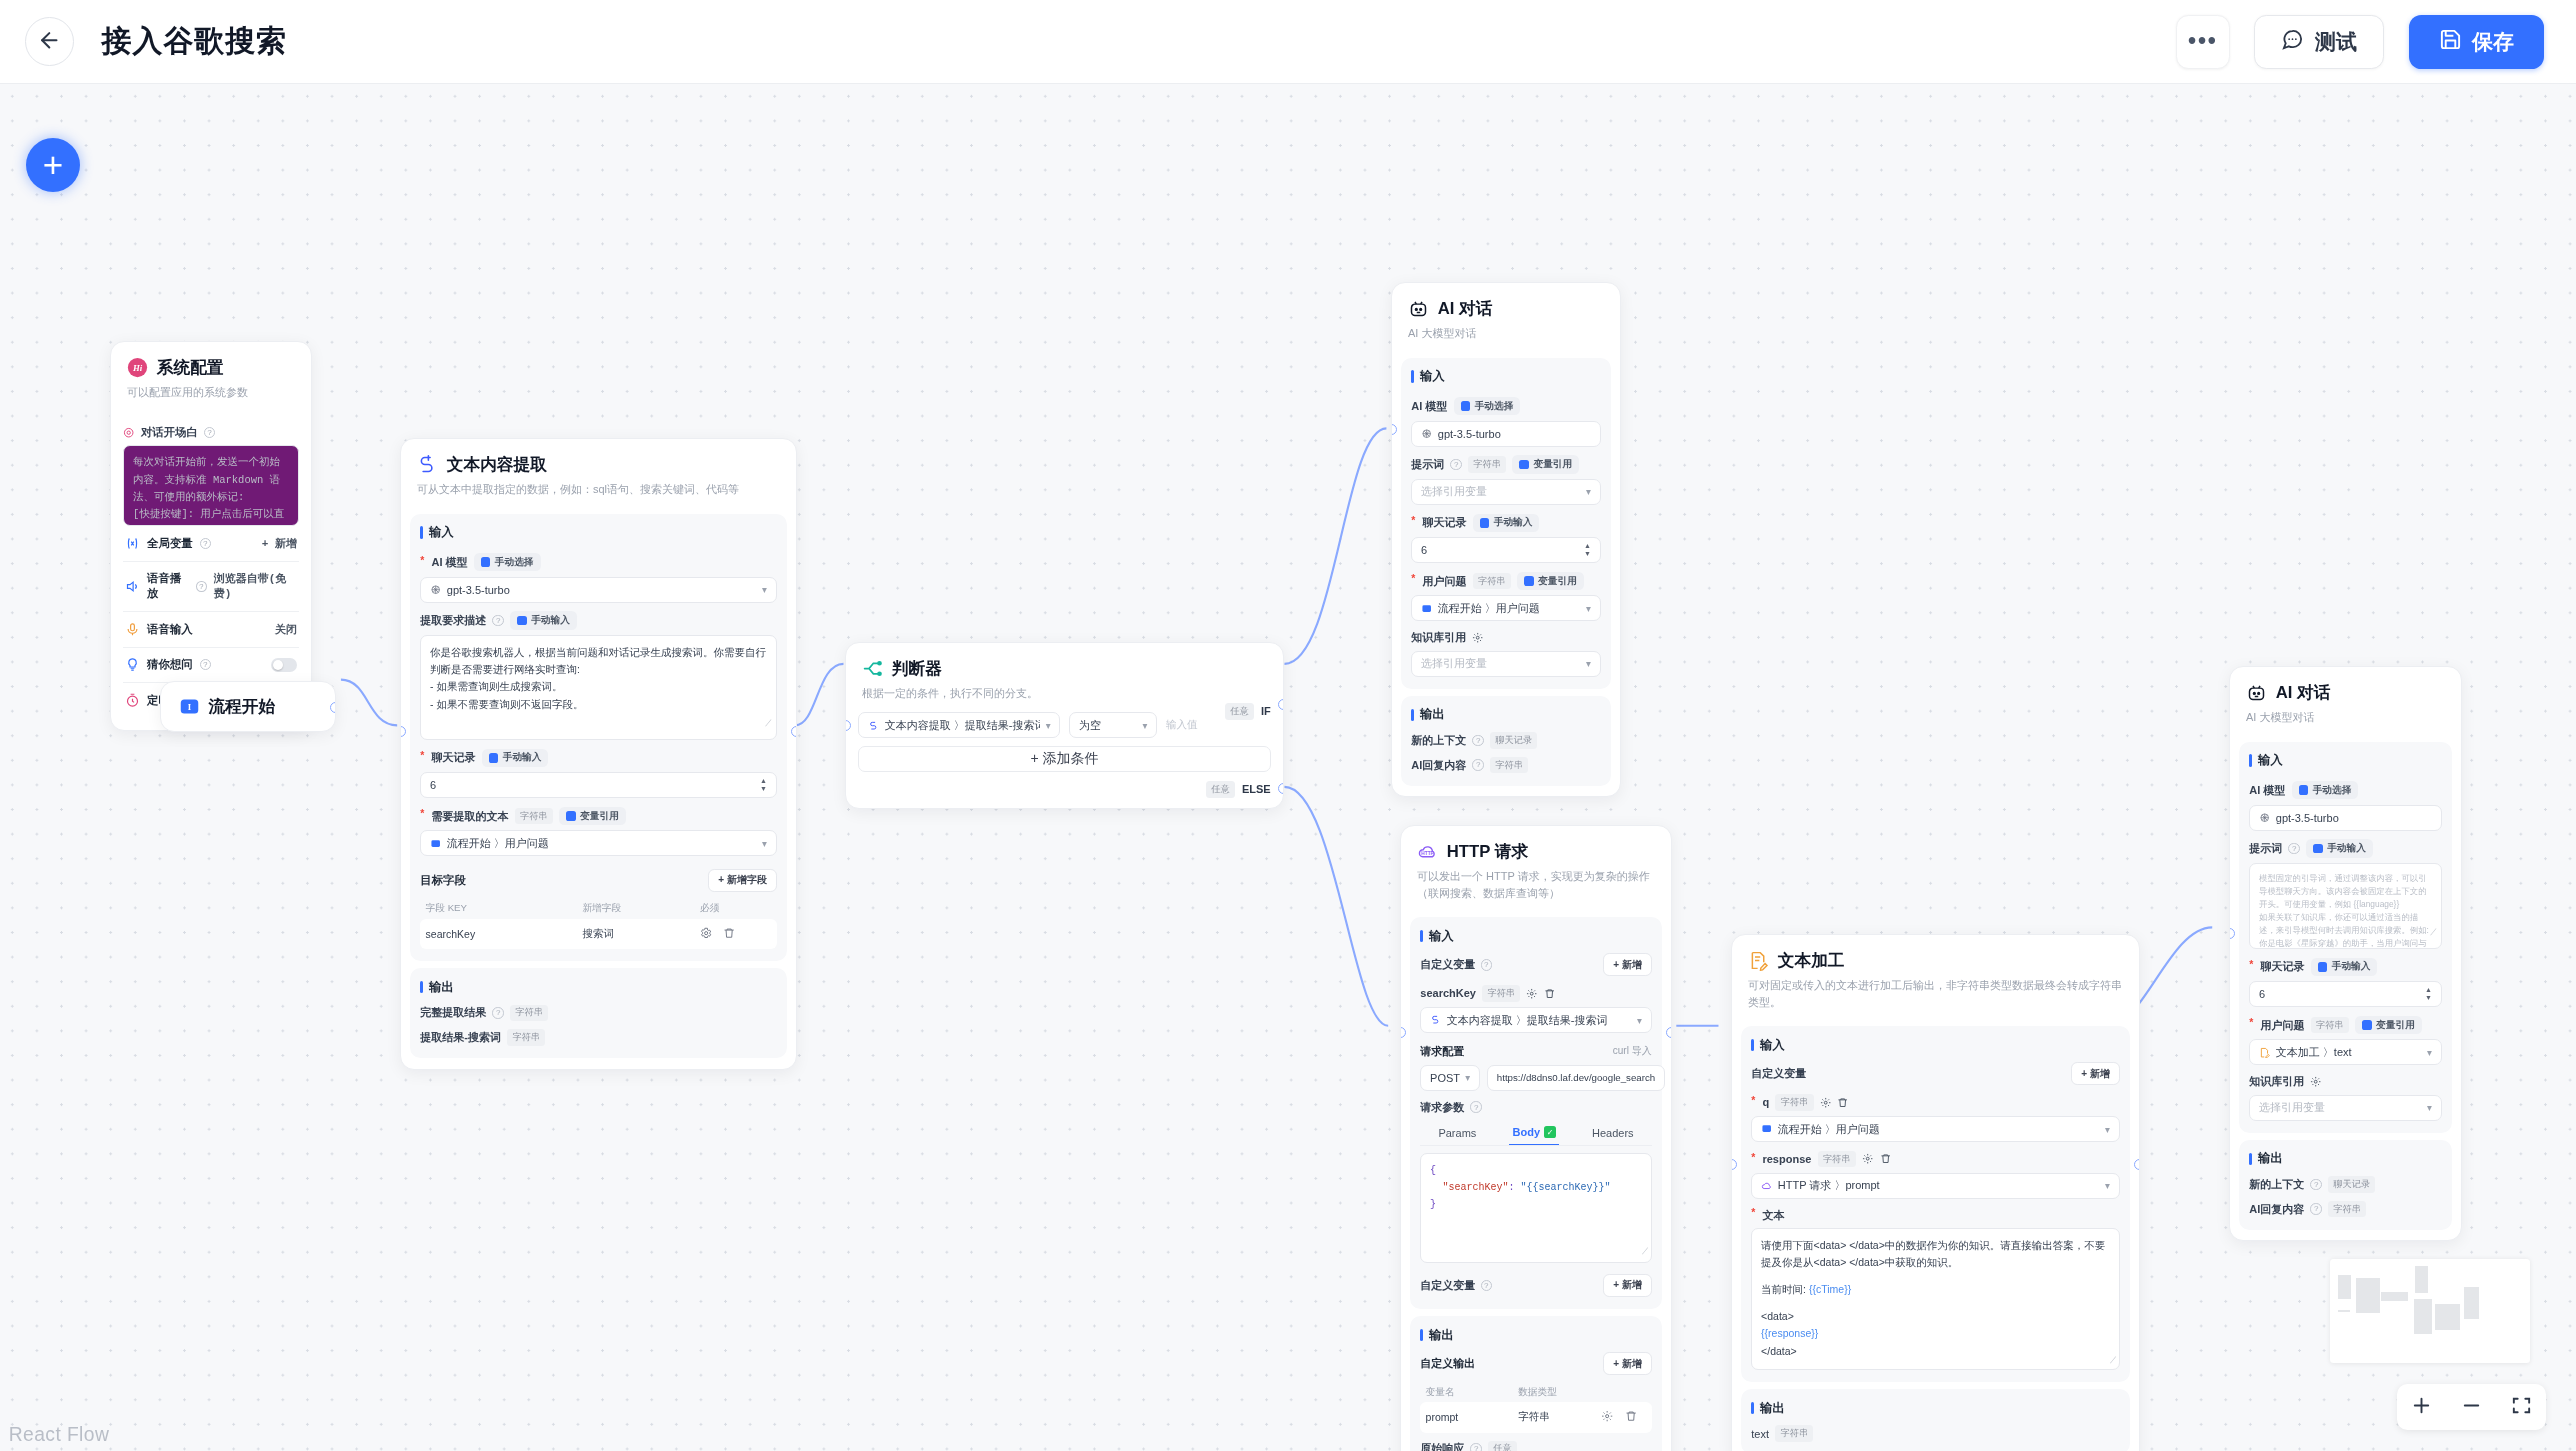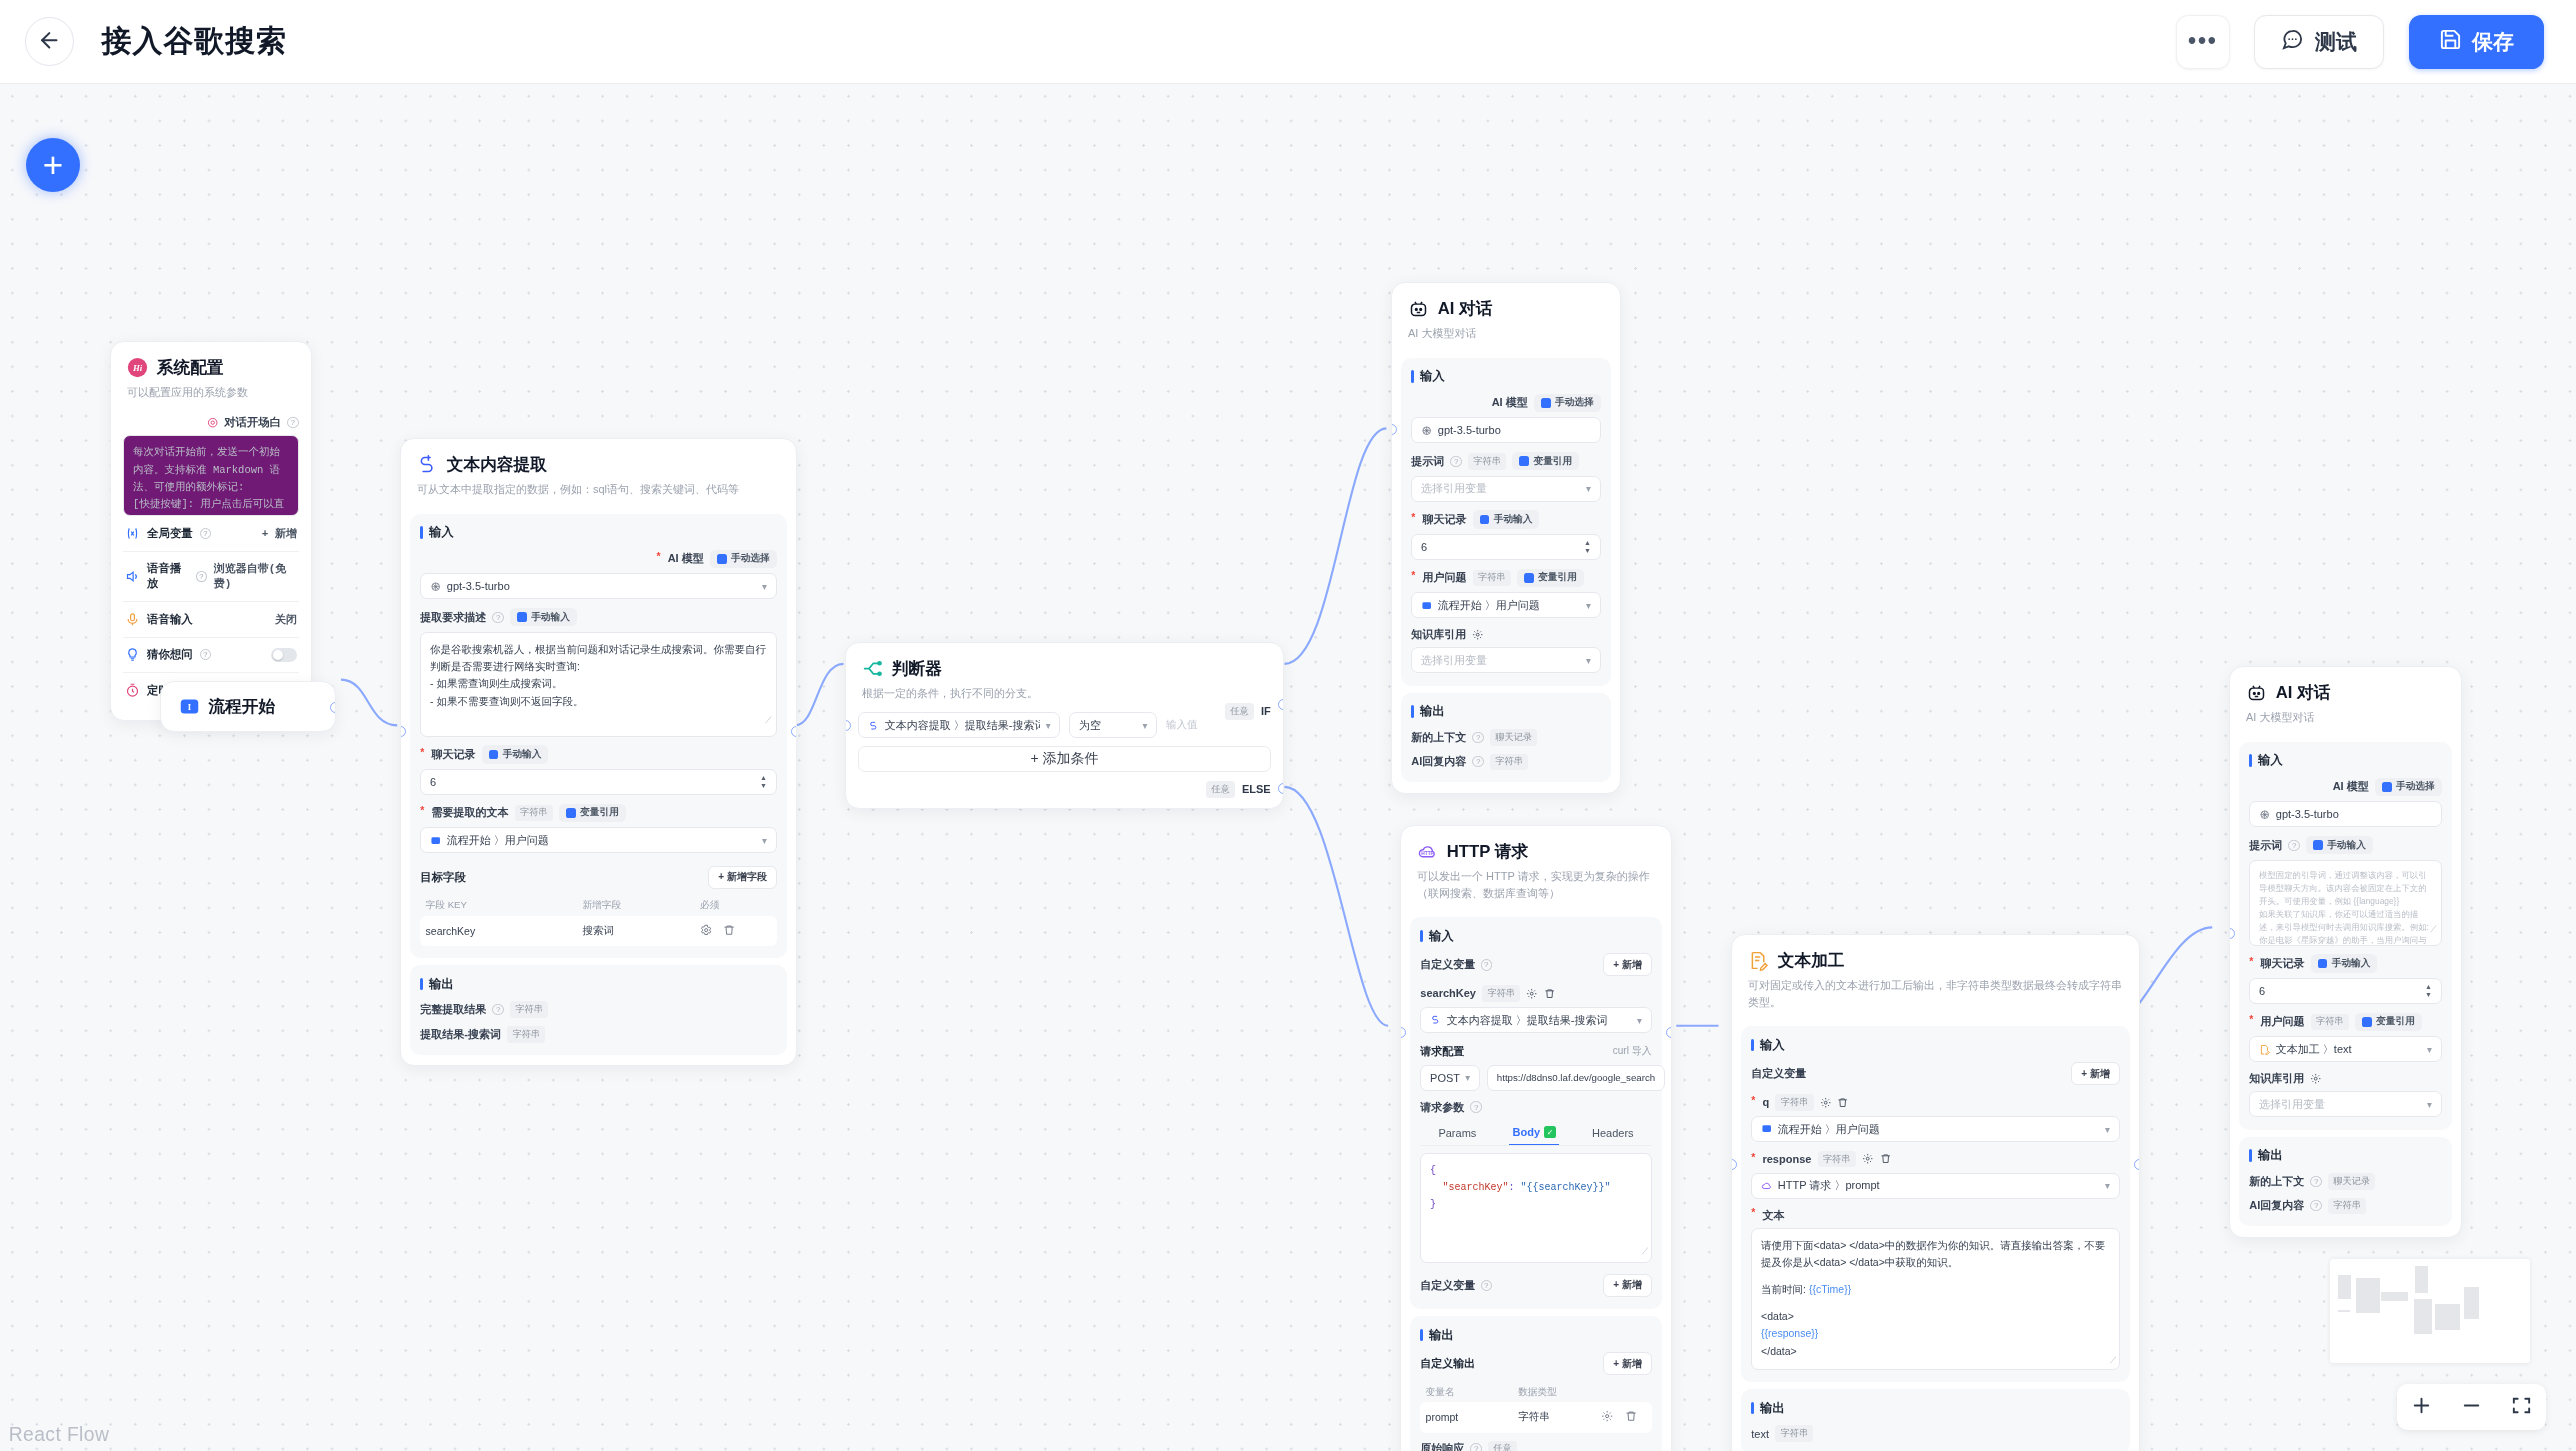--- a/index.html
+++ b/index.html
@@ -67,21 +67,21 @@
   .node-title { display:flex; align-items:center; gap:8.8px; font-size:16.7px; font-weight:700; color:#111827; }
   .node-title .nicon { width:21px; height:21px; display:flex; align-items:center; justify-content:center; flex:0 0 auto;}
   .node-title .nicon svg{width:21px;height:21px;}
   .node-desc { font-size:11px; color:#9aa1ad; margin-top:5.3px; line-height:1.5; }
 
   .section { background:#f7f8fa; border-radius:10.5px; margin:7px 8.8px; padding:10.5px 10.5px 12.3px 10.5px; }
   .sec-title { display:flex; align-items:center; gap:6.2px; font-size:12.3px; font-weight:700; color:#1f2937; margin-bottom:8.8px;}
   .sec-title::before { content:""; width:2.6px; height:12.3px; background:#3370ff; border-radius:1.8px; display:inline-block;}
 
   .field-label { display:flex; align-items:center; gap:6.2px; font-size:11px; font-weight:600; color:#374151; margin:8.8px 0 5.3px 0; flex-wrap:wrap;}
-  .field-label.first { margin-top:2px;justify-content:flex-end; }
+  .field-label.first { margin-top:12px; }
   .req::before { content:"*"; color:#f04438; font-size:10.5px; margin-right:0.9px; position:relative; top:-2.6px;}
   .qmark { width:11.4px;height:11.4px;border:0.9px solid #c3c8d1;border-radius:50%;color:#a7adb8;font-size:8px;
            display:inline-flex;align-items:center;justify-content:center; font-weight:400;}
   .tag-grey { background:#eef0f3; color:#8b919c; font-size:9.2px; padding:1.8px 5.3px; border-radius:3.5px; font-weight:500;}
   .tag-btn { background:#eef0f4; color:#4b5563; font-size:9.7px; padding:2.6px 7px; border-radius:5.3px;
              display:inline-flex; align-items:center; gap:4.4px; font-weight:600; cursor:pointer;}
   .tag-btn .sq { width:9.7px;height:9.7px;border-radius:2.6px; display:inline-block;}
   .sq-blue{background:#3370ff;} .sq-vio{background:#3370ff;}
   .mini-ico{width:11.4px;height:11.4px;display:inline-block;}
   .mini-ico svg{width:11.4px;height:11.4px;}

